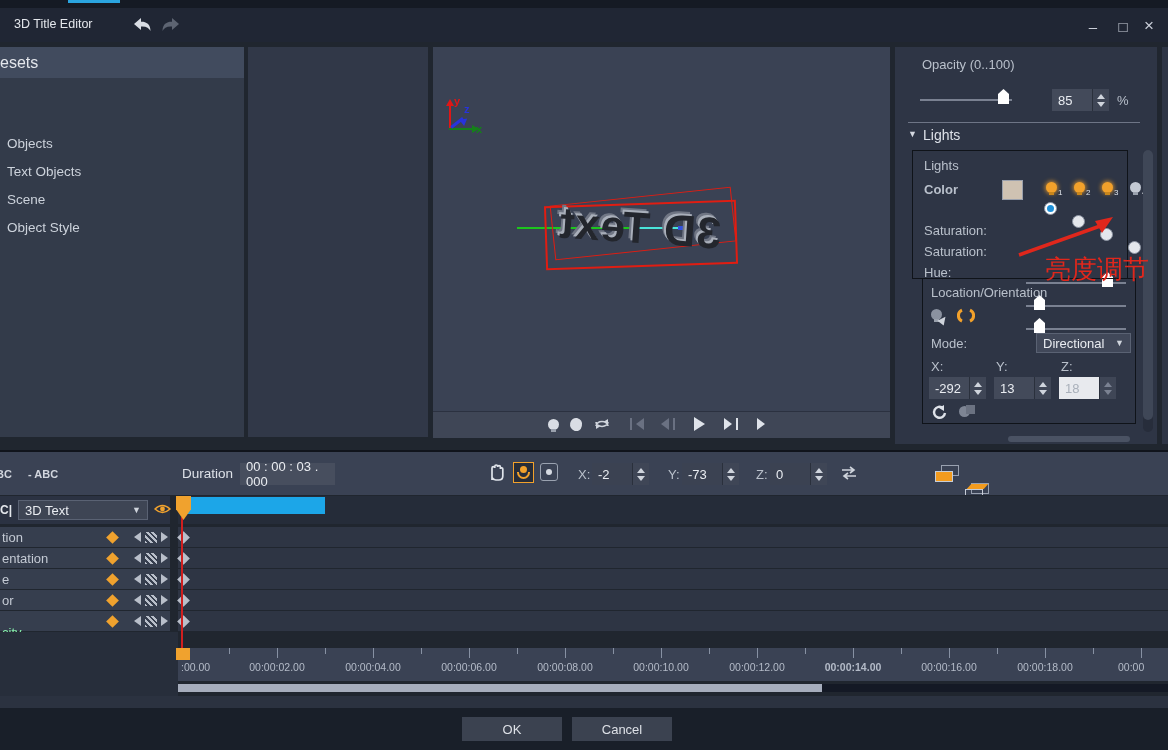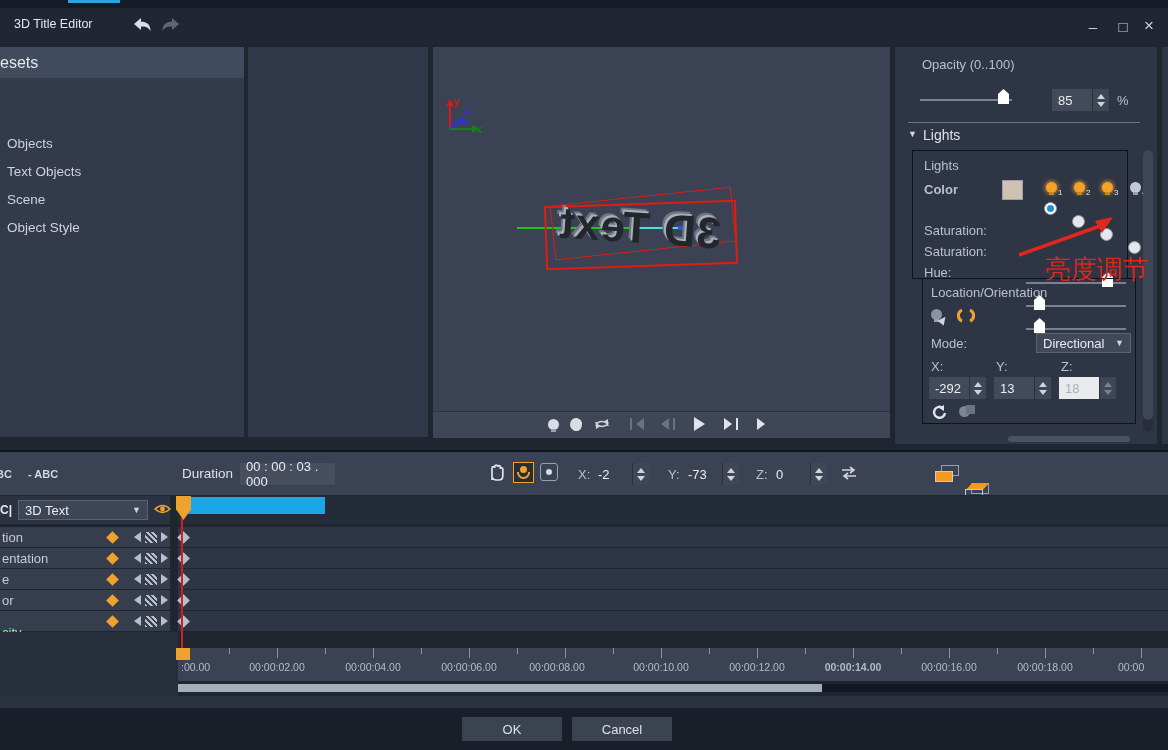--- a/index.html
+++ b/index.html
@@ -430,21 +430,21 @@
 
     <div class="a" style="left:181px;top:22px;width:2px;height:131px;background:#d01f1f;z-index:3;"></div>
 
     <div class="a" style="left:178px;top:153px;width:990px;height:33px;background:#3a4254;">
       <div class="ticks-min" style="left:3px;width:985px;"></div>
       <div class="ticks-maj" style="left:3px;width:985px;"></div>
       <div class="ruler-lab" style="left:3px;">:00.00</div>
       <div class="ruler-lab" style="left:99px;transform:translateX(-50%);">00:00:02.00</div>
       <div class="ruler-lab" style="left:195px;transform:translateX(-50%);">00:00:04.00</div>
       <div class="ruler-lab" style="left:291px;transform:translateX(-50%);">00:00:06.00</div>
-      <div class="ruler-lab" style="left:379px;transform:translateX(-50%);">00:00:08.00</div>
+      <div class="ruler-lab" style="left:387px;transform:translateX(-50%);">00:00:08.00</div>
       <div class="ruler-lab" style="left:483px;transform:translateX(-50%);">00:00:10.00</div>
       <div class="ruler-lab" style="left:579px;transform:translateX(-50%);">00:00:12.00</div>
       <div class="ruler-lab" style="left:675px;transform:translateX(-50%);font-weight:bold;">00:00:14.00</div>
       <div class="ruler-lab" style="left:771px;transform:translateX(-50%);">00:00:16.00</div>
       <div class="ruler-lab" style="left:867px;transform:translateX(-50%);">00:00:18.00</div>
       <div class="ruler-lab" style="left:940px;">00:00</div>
     </div>
     <div class="a" style="left:176px;top:153px;width:14px;height:12px;background:#f0a22e;z-index:4;"></div>
 
     <div class="a" style="left:178px;top:189px;width:990px;height:8px;background:#141925;">

